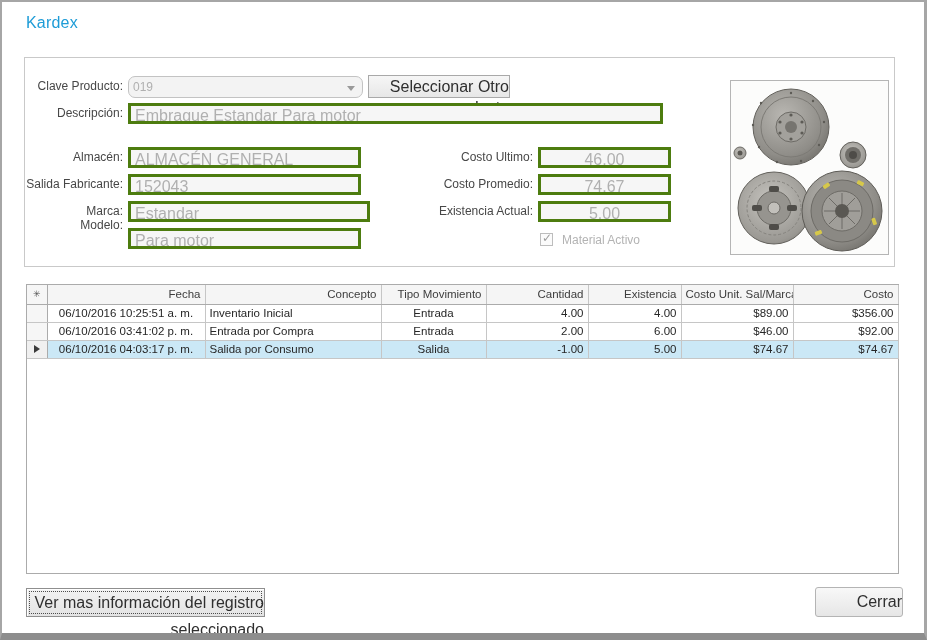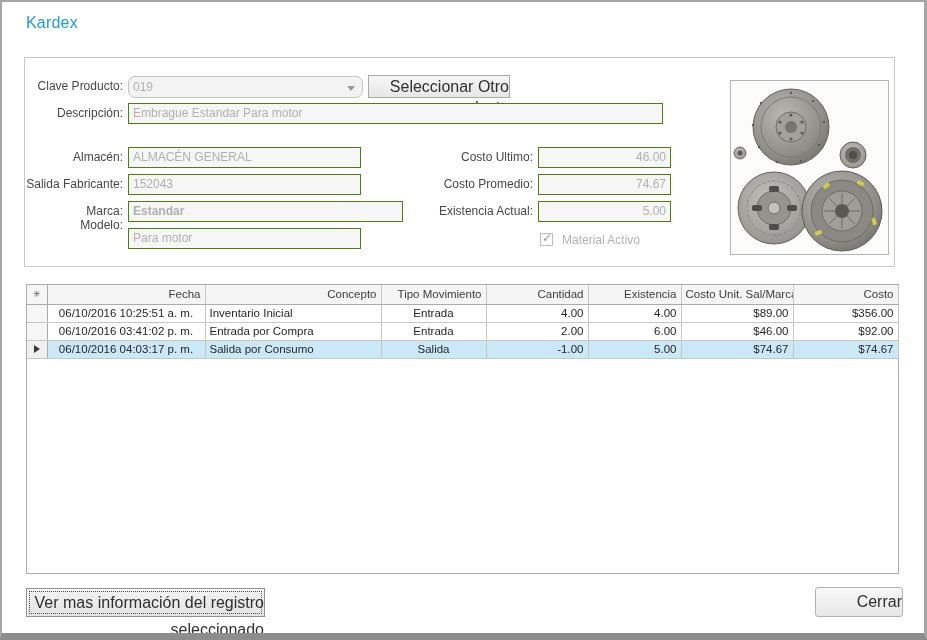--- a/index.html
+++ b/index.html
@@ -19,25 +19,25 @@
   .groupbox{
     position:absolute;left:22px;top:55px;width:871px;height:210px;
     border:1px solid #c9c9c9;background:#ffffff;box-sizing:border-box;
   }
   .lbl{
     position:absolute;font-size:12px;color:#474747;text-align:right;
     line-height:21px;white-space:nowrap;
   }
   .tb{
     position:absolute;box-sizing:border-box;height:21px;
-    background:#f6f6f6;border:1px solid #4d7c0f;
-    font-size:12px;color:#b0b0b0;line-height:19px;
+    background:#f6f6f6;border:3px solid #4d7c0f;
+    font-size:16px;color:#b0b0b0;line-height:19px;
     padding:0 4px;overflow:hidden;white-space:nowrap;
   }
-  .tb.num{text-align:right;}
+  .tb.num{text-align:center;}
   .combo{
     position:absolute;box-sizing:border-box;height:22px;
     background:#f3f3f3;border:1px solid #c3c3c3;
     font-size:12px;color:#b0b0b0;line-height:20px;padding:0 22px 0 4px;
   }
   .combo .arrow{
     position:absolute;right:7px;top:9px;width:0;height:0;
     border-left:4px solid transparent;border-right:4px solid transparent;
     border-top:5px solid #9a9a9a;
   }
@@ -124,21 +124,21 @@
     <div class="lbl" style="left:0;top:45px;width:98px;">Descripción:</div>
     <div class="tb" style="left:103px;top:45px;width:535px;">Embrague Estandar Para motor</div>
 
     <div class="lbl" style="left:0;top:89px;width:98px;">Almacén:</div>
     <div class="tb" style="left:103px;top:89px;width:233px;">ALMACÉN GENERAL</div>
 
     <div class="lbl" style="left:0;top:116px;width:98px;">Salida Fabricante:</div>
     <div class="tb" style="left:103px;top:116px;width:233px;">152043</div>
 
     <div class="lbl" style="left:0;top:143px;width:98px;">Marca:</div>
-    <div class="tb" style="left:103px;top:143px;width:275px;font-weight:bold;">Estandar</div>
+    <div class="tb" style="left:103px;top:143px;width:242px;">Estandar</div>
 
     <div class="lbl" style="left:0;top:157px;width:98px;">Modelo:</div>
     <div class="tb" style="left:103px;top:170px;width:233px;">Para motor</div>
 
     <div class="lbl" style="left:330px;top:89px;width:178px;">Costo Ultimo:</div>
     <div class="tb num" style="left:513px;top:89px;width:133px;">46.00</div>
 
     <div class="lbl" style="left:330px;top:116px;width:178px;">Costo Promedio:</div>
     <div class="tb num" style="left:513px;top:116px;width:133px;">74.67</div>
 

